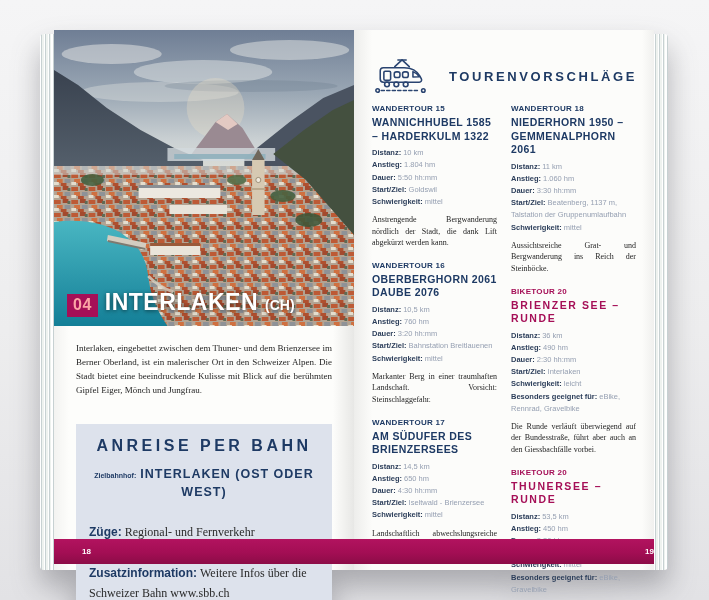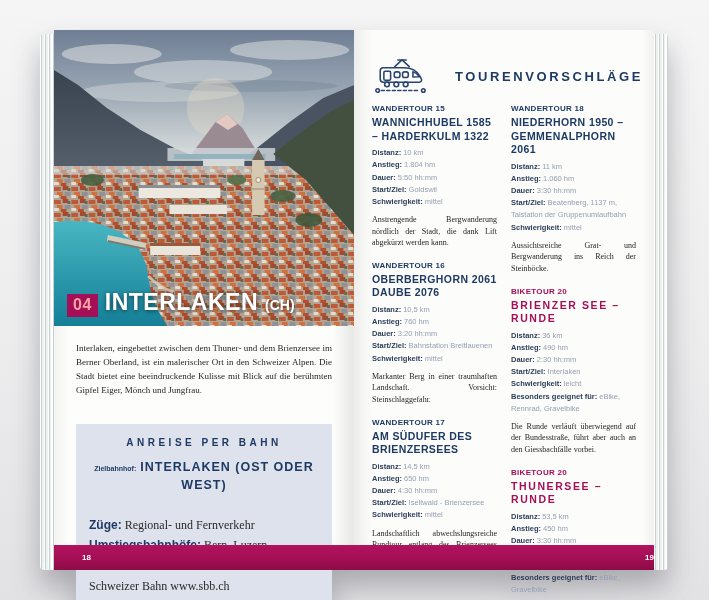--- a/index.html
+++ b/index.html
@@ -47,40 +47,40 @@
     color:#fff; font-weight:bold; font-size:14px;
     text-shadow:0 1px 4px rgba(0,0,0,.55);
   }
   .intro {
     margin:16px 22px 0; font-family:"Liberation Serif", serif;
     font-size:9px; line-height:1.55; text-align:justify; color:#1f1f1f;
   }
   .anreise-box { margin:26px 22px 0; background:#dde2ec; padding:13px 13px 11px; }
   .box-header {
     text-align:center; color:#1e3a64; font-weight:bold;
-    font-size:10px; letter-spacing:3.5px;
+    font-size:16px; letter-spacing:3.5px;
   }
   .dest-line { text-align:center; margin-top:9px; color:#1e3a64; }
   .dest-label { font-size:7px; font-weight:bold; margin-right:4px; }
   .dest-value { font-size:12.5px; font-weight:bold; letter-spacing:1px; }
   .box-rows { margin-top:22px; font-size:12px; line-height:1.7; color:#2a2a2a;
               font-family:"Liberation Serif", serif; }
   .row-label { font-weight:bold; color:#1e3a64; font-family:"Liberation Sans", sans-serif; margin-right:3px; }
 
   .pagebar {
-    position:absolute; left:0; bottom:0; width:100%; height:25px;
+    position:absolute; left:0; bottom:6px; width:100%; height:25px;
     background:linear-gradient(180deg,#b2135f 0%,#a30e54 55%,#8c0c47 100%);
     color:#fff; font-size:8px; font-weight:bold;
     display:flex; align-items:center;
   }
   .pagebar.pb-left  { padding-left:28px; }
   .pagebar.pb-right { justify-content:flex-end; }
 
   
-  .rp-header { display:flex; align-items:center; gap:27px; margin:26px 20px 6px 20px; }
+  .rp-header { display:flex; align-items:center; gap:21px; margin:26px 20px 6px 20px; }
   .rp-header svg { width:54px; height:40px; flex:0 0 auto; }
   .rp-title {
     margin:0; color:#1e3a64; font-size:13px; font-weight:bold; letter-spacing:2.6px;
   }
   .columns { display:flex; gap:14px; margin:8px 18px 0 18px; }
   .col { flex:1; min-width:0; }
   .tour { margin-bottom:12px; }
   .tour-label { font-size:8px; font-weight:bold; color:#1e3a64; margin-bottom:3px; letter-spacing:.3px; }
   .tour-title {
     margin:0 0 4px 0; font-size:10.5px; font-weight:bold; color:#1e3a64;

